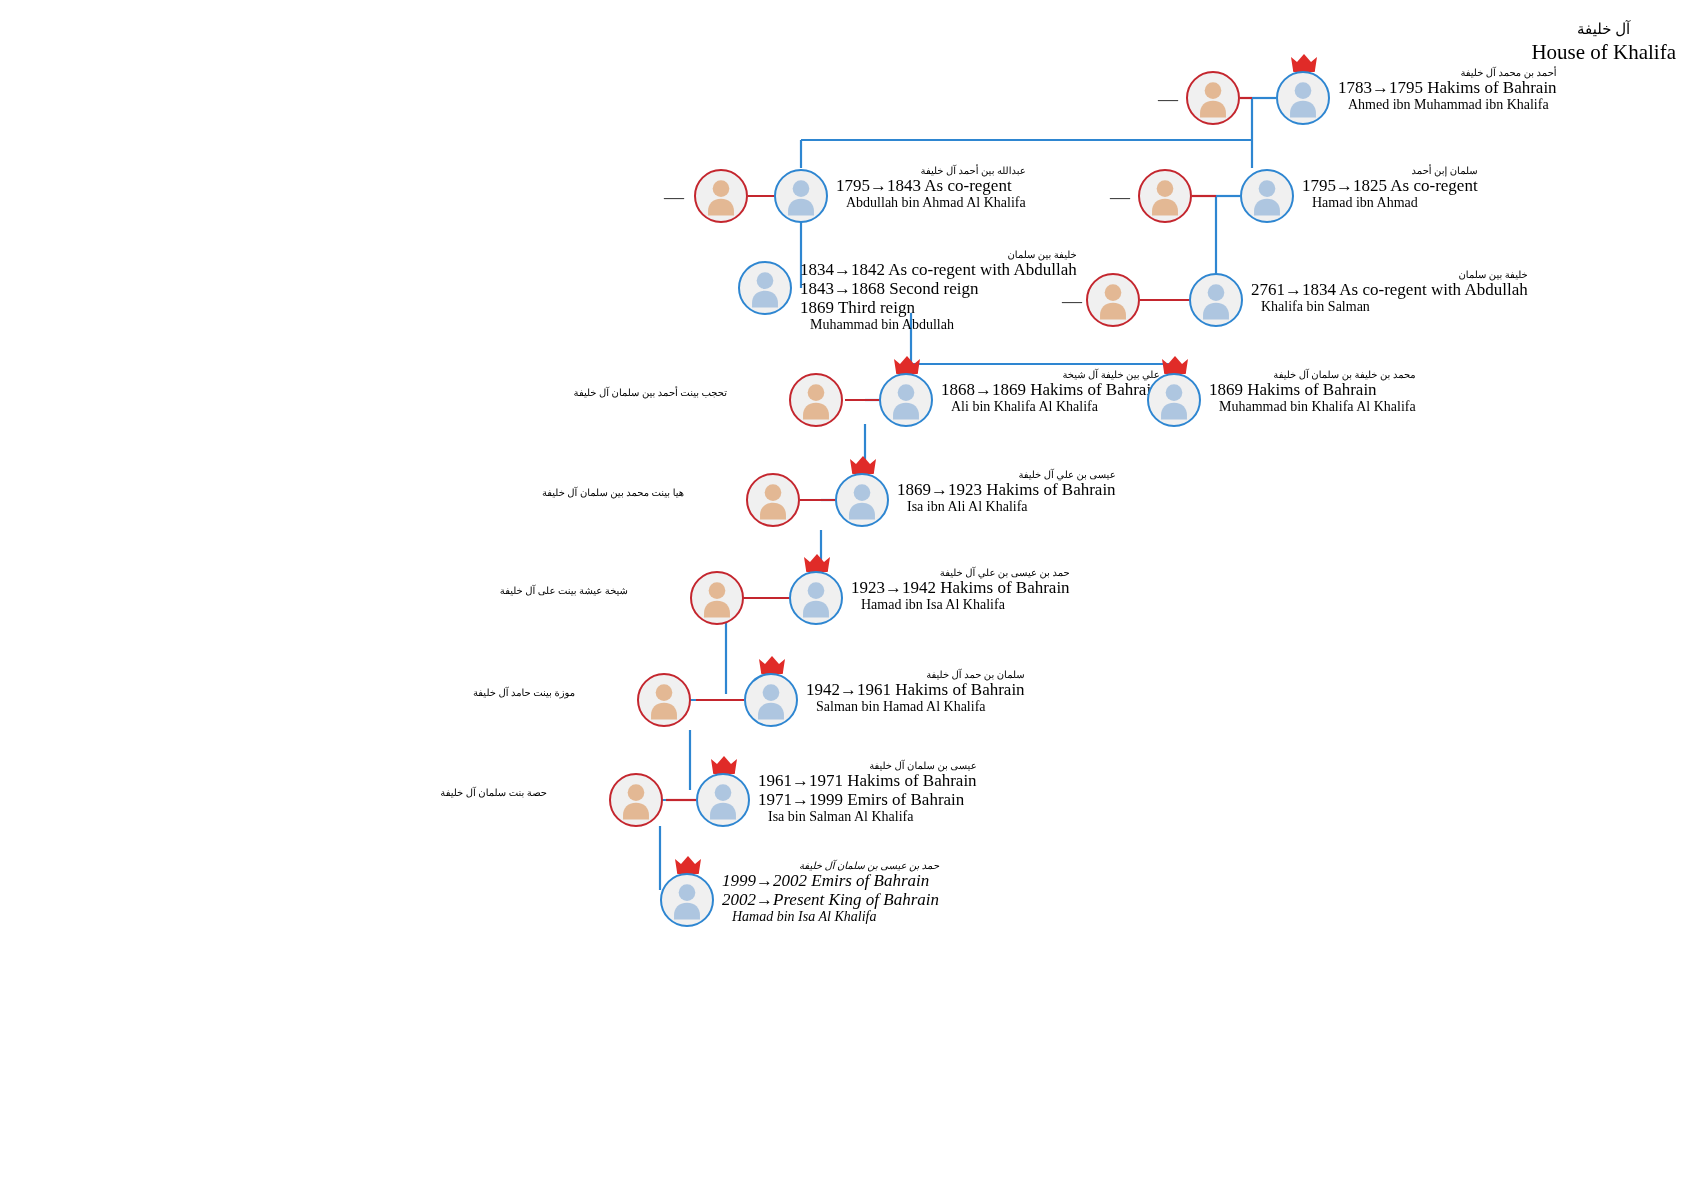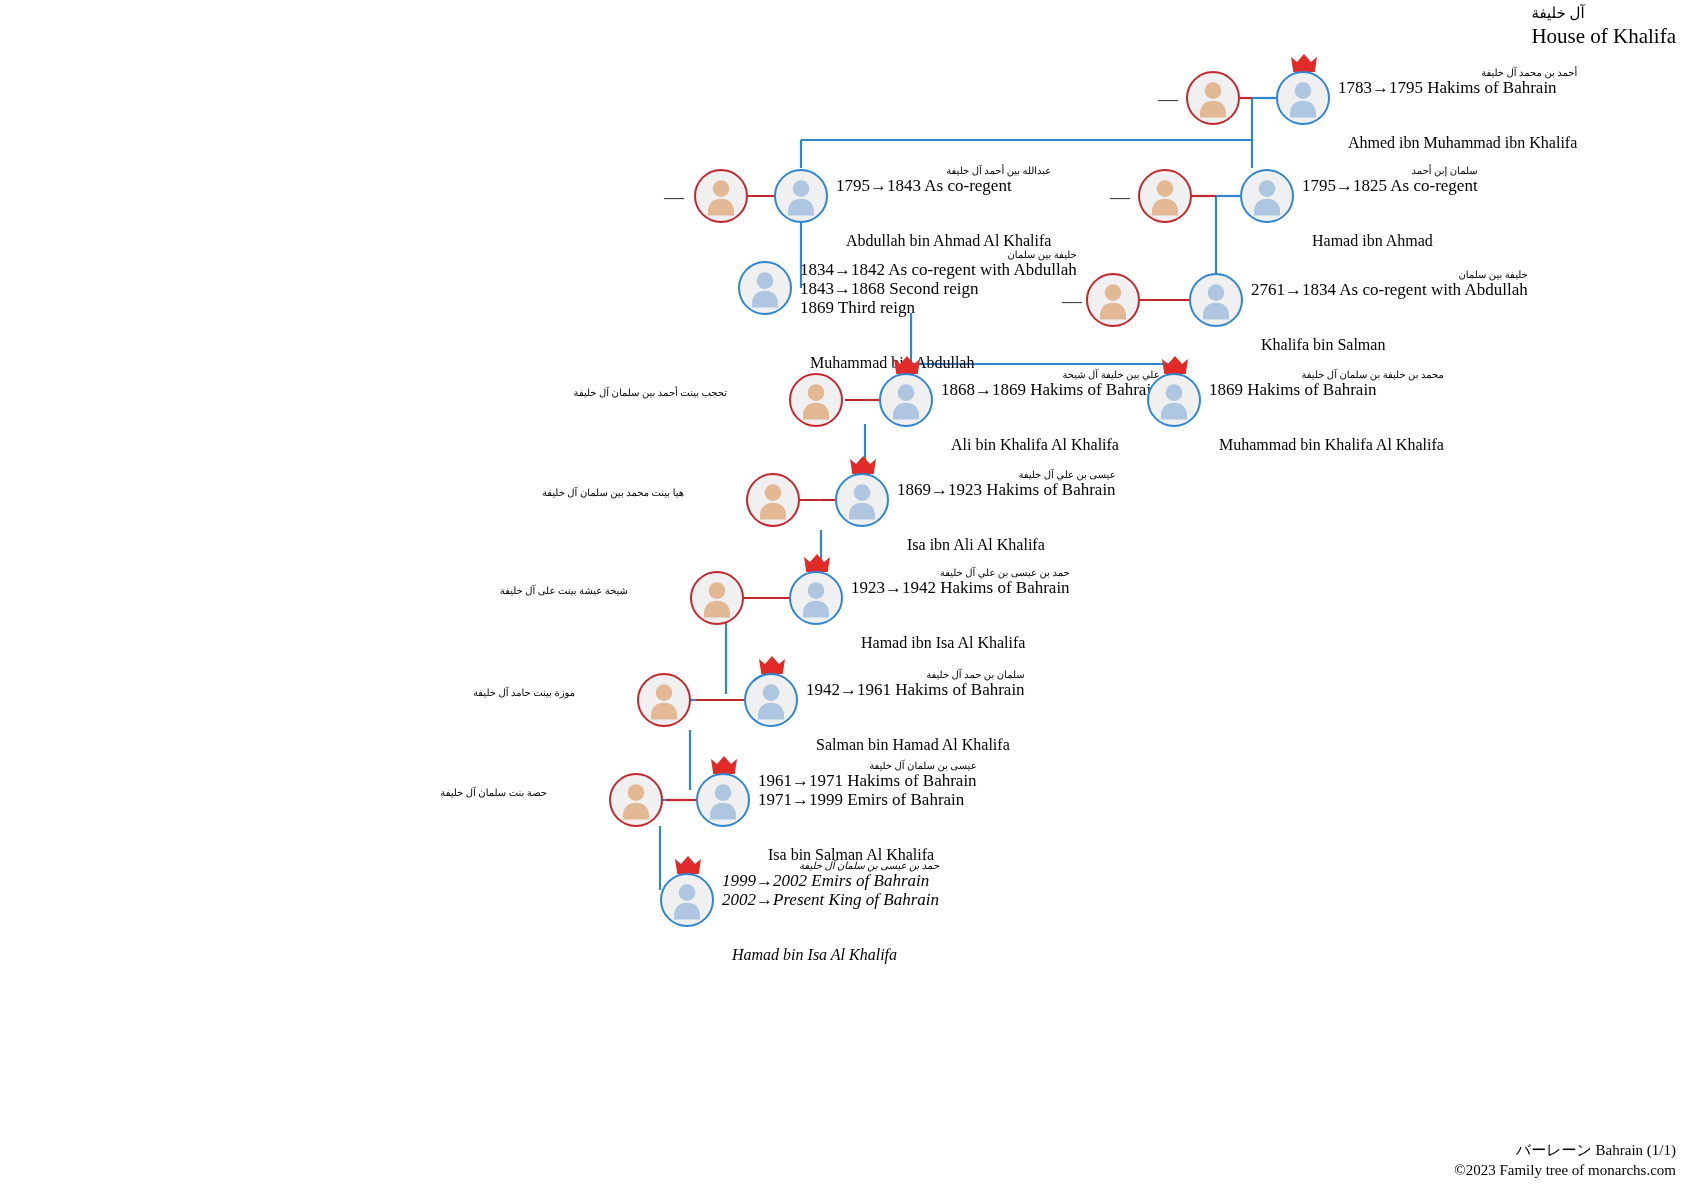--- a/index.html
+++ b/index.html
@@ -8,21 +8,21 @@
     background:#ffffff;
     font-family:"Liberation Serif", serif;
     color:#000000;
     position:relative;
     overflow:hidden;
   }
   #stage{position:absolute;inset:0;}
   svg.wires{position:absolute;left:0;top:0;width:1684px;height:1190px;pointer-events:none;}
 
   
-  .header{position:absolute;right:8px;top:4px;text-align:left;line-height:1.25;}
+  .header{position:absolute;right:8px;top:20px;text-align:center;line-height:1.25;}
   .header .ar{font-size:15px;}
   .header .en{font-size:21px;}
 
   
   .footer{position:absolute;right:8px;bottom:10px;text-align:right;line-height:1.35;font-size:15px;}
 
   
   .node{position:absolute;}
   .avatar{
     position:absolute;left:0;top:0;
@@ -36,21 +36,21 @@
   .avatar svg{display:block;width:100%;height:100%;}
 
   .crown{position:absolute;left:15px;top:-17px;width:26px;height:18px;}
   .crown svg{display:block;width:100%;height:100%;}
 
   
   .labels{position:absolute;left:62px;top:-4px;white-space:nowrap;line-height:1.12;}
   .labels.left{left:auto;right:62px;text-align:right;}
   .ar-name{font-size:10px;direction:rtl;unicode-bidi:bidi-override;text-align:right;}
   .reign{font-size:17px;}
-  .translit{font-size:16px;padding-left:10px;margin-top:37px;}
+  .translit{font-size:14px;padding-left:10px;}
 
   
   .labels.center-v{top:14px;font-family:Liberation Serif, serif;}
 
   
   .dash{position:absolute;font-size:20px;color:#3a3a3a;line-height:1;}
 </style>
 </head>
 <body>
 
@@ -431,18 +431,14 @@
         </svg>
     </span>
     <div class="labels" style="top:-13px;font-style:italic;">
       <div class="ar-name">حمد بن عيسى بن سلمان آل خليفة</div>
       <div class="reign">1999→2002 Emirs of Bahrain</div>
       <div class="reign">2002→Present King of Bahrain</div>
       <div class="translit">Hamad bin Isa Al Khalifa</div>
     </div>
   </div>
 
-  <div class="footer">
-    <div>バーレーン  Bahrain (1/1)</div>
-    <div>©2023 Family tree of monarchs.com</div>
-  </div>
 
 </div>
 
 </body></html>

